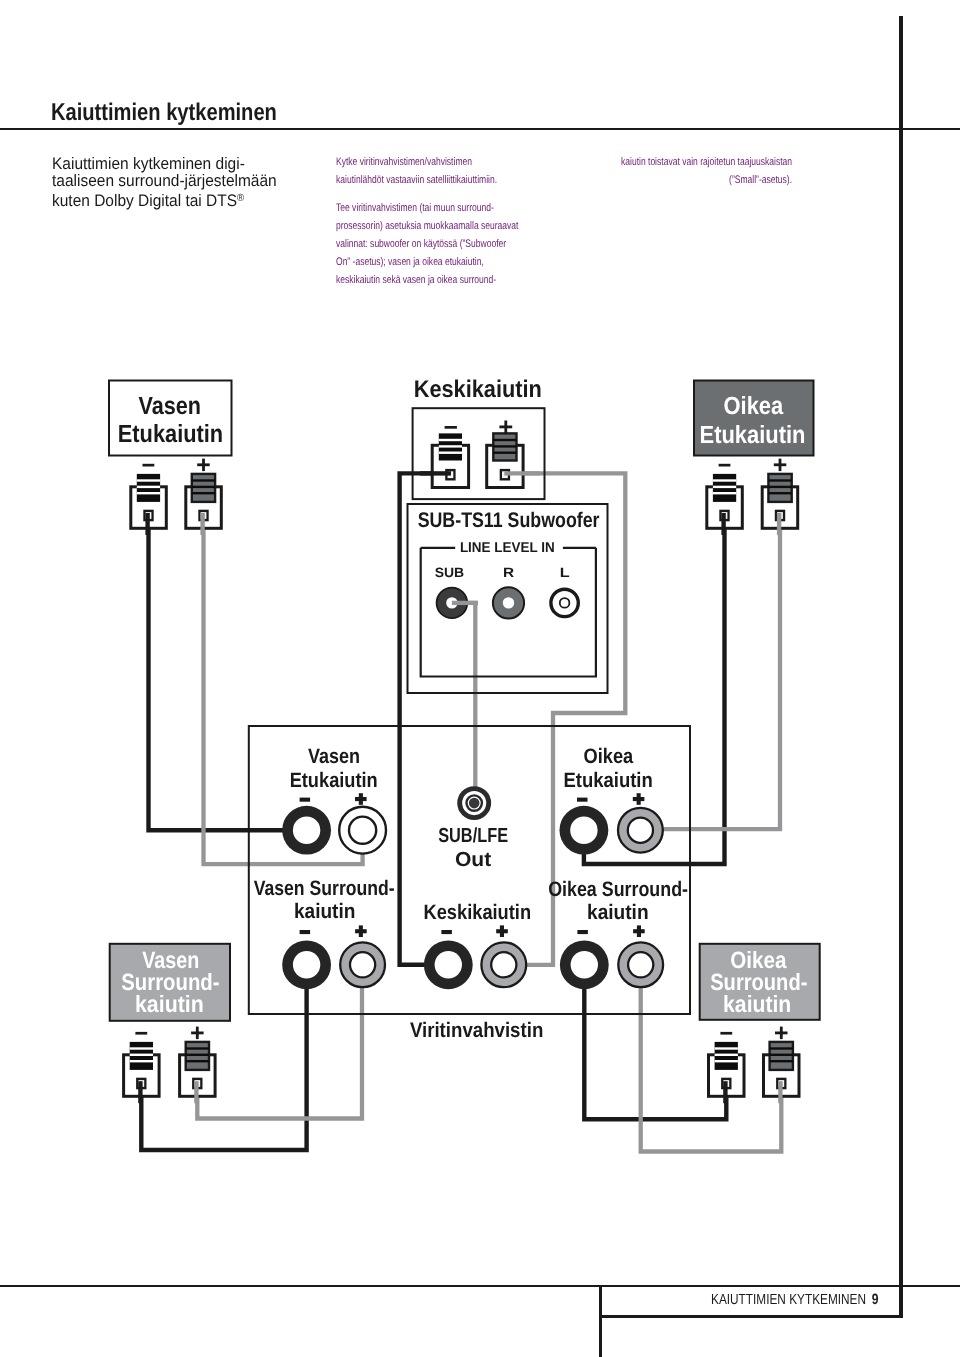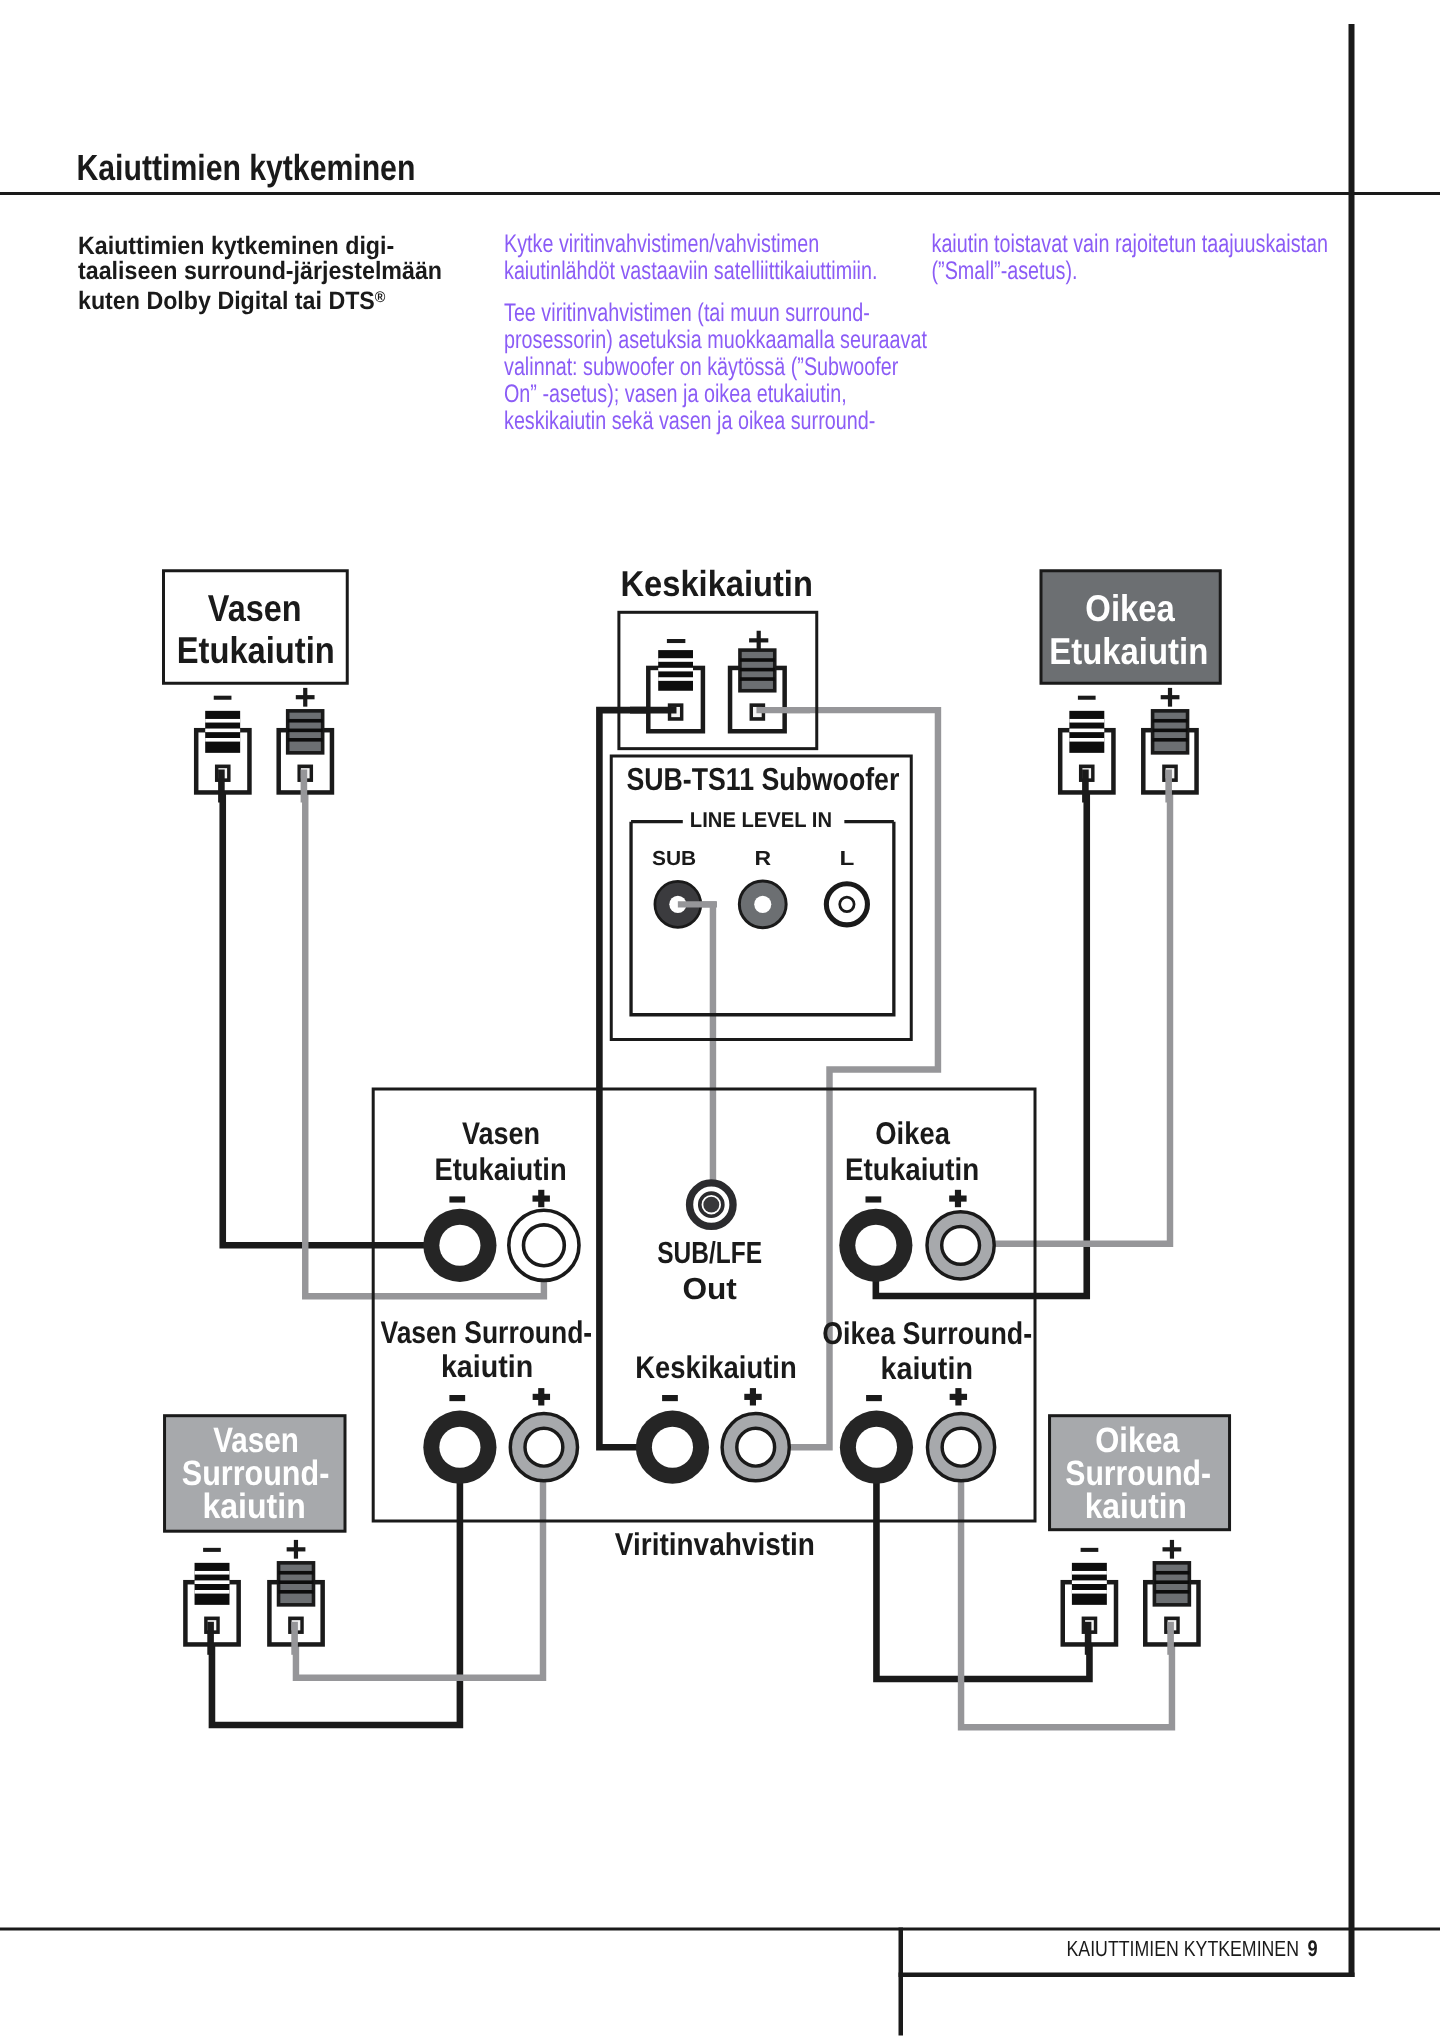--- a/index.html
+++ b/index.html
@@ -7,31 +7,31 @@
        font-family:"Liberation Sans",sans-serif;position:relative;overflow:hidden;
        -webkit-font-smoothing:antialiased;text-rendering:geometricPrecision;}
   .page{position:absolute;left:0;top:16px;width:960px;height:1357px;}
   
   #hdr-title{position:absolute;left:51.4px;top:82.8px;font-size:24.2px;font-weight:bold;
              color:#1a1a1a;white-space:nowrap;transform-origin:left top;
              transform:scaleX(0.832);}
   #hdr-rule{position:absolute;left:0px;top:112px;width:960px;height:2px;background:#1a1a1a;}
   #right-rule{position:absolute;left:899px;top:0px;width:4px;height:1302px;background:#1a1a1a;}
   
-  .col{position:absolute;color:#8b5cf6;font-size:17px;line-height:17.85px;}
+  .col{position:absolute;color:#701a75;font-size:11px;line-height:17.85px;}
   .col p{margin:0 0 10.3px 0;}
   .col .ln{display:block;white-space:nowrap;transform-origin:left center;
            transform:scaleX(0.775);}
   #intro-h{position:absolute;left:52.4px;top:138.6px;color:#1a1a1a;
-           font-size:16.7px;font-weight:bold;line-height:17.75px;}
+           font-size:16.7px;font-weight:normal;line-height:17.75px;}
   #intro-h .ln{display:block;white-space:nowrap;transform-origin:left center;
                transform:scaleX(0.928);}
   #col1{left:51.5px;top:201.4px;}
   #col2{left:335.8px;top:138.4px;}
-  #col3{left:621px;top:138.4px;}
+  #col3{left:621px;top:138.4px;text-align:right;}
   sup{font-size:0.62em;vertical-align:0.5em;}
   
   #ftr-rule{position:absolute;left:0px;top:1269px;width:960px;height:2px;background:#1a1a1a;}
   #ftr-box-l{position:absolute;left:599px;top:1269px;width:3px;height:88px;background:#1a1a1a;}
   #ftr-box-b{position:absolute;left:599px;top:1299px;width:304px;height:3px;background:#1a1a1a;}
   #ftr-text{position:absolute;left:710.8px;top:1275.2px;font-size:14.6px;color:#1a1a1a;
             white-space:nowrap;transform-origin:left top;transform:scaleX(0.810);}
   #ftr-page{font-weight:bold;margin-left:7px;font-size:15px;}
   
   #diagram{position:absolute;left:0px;top:0px;}

